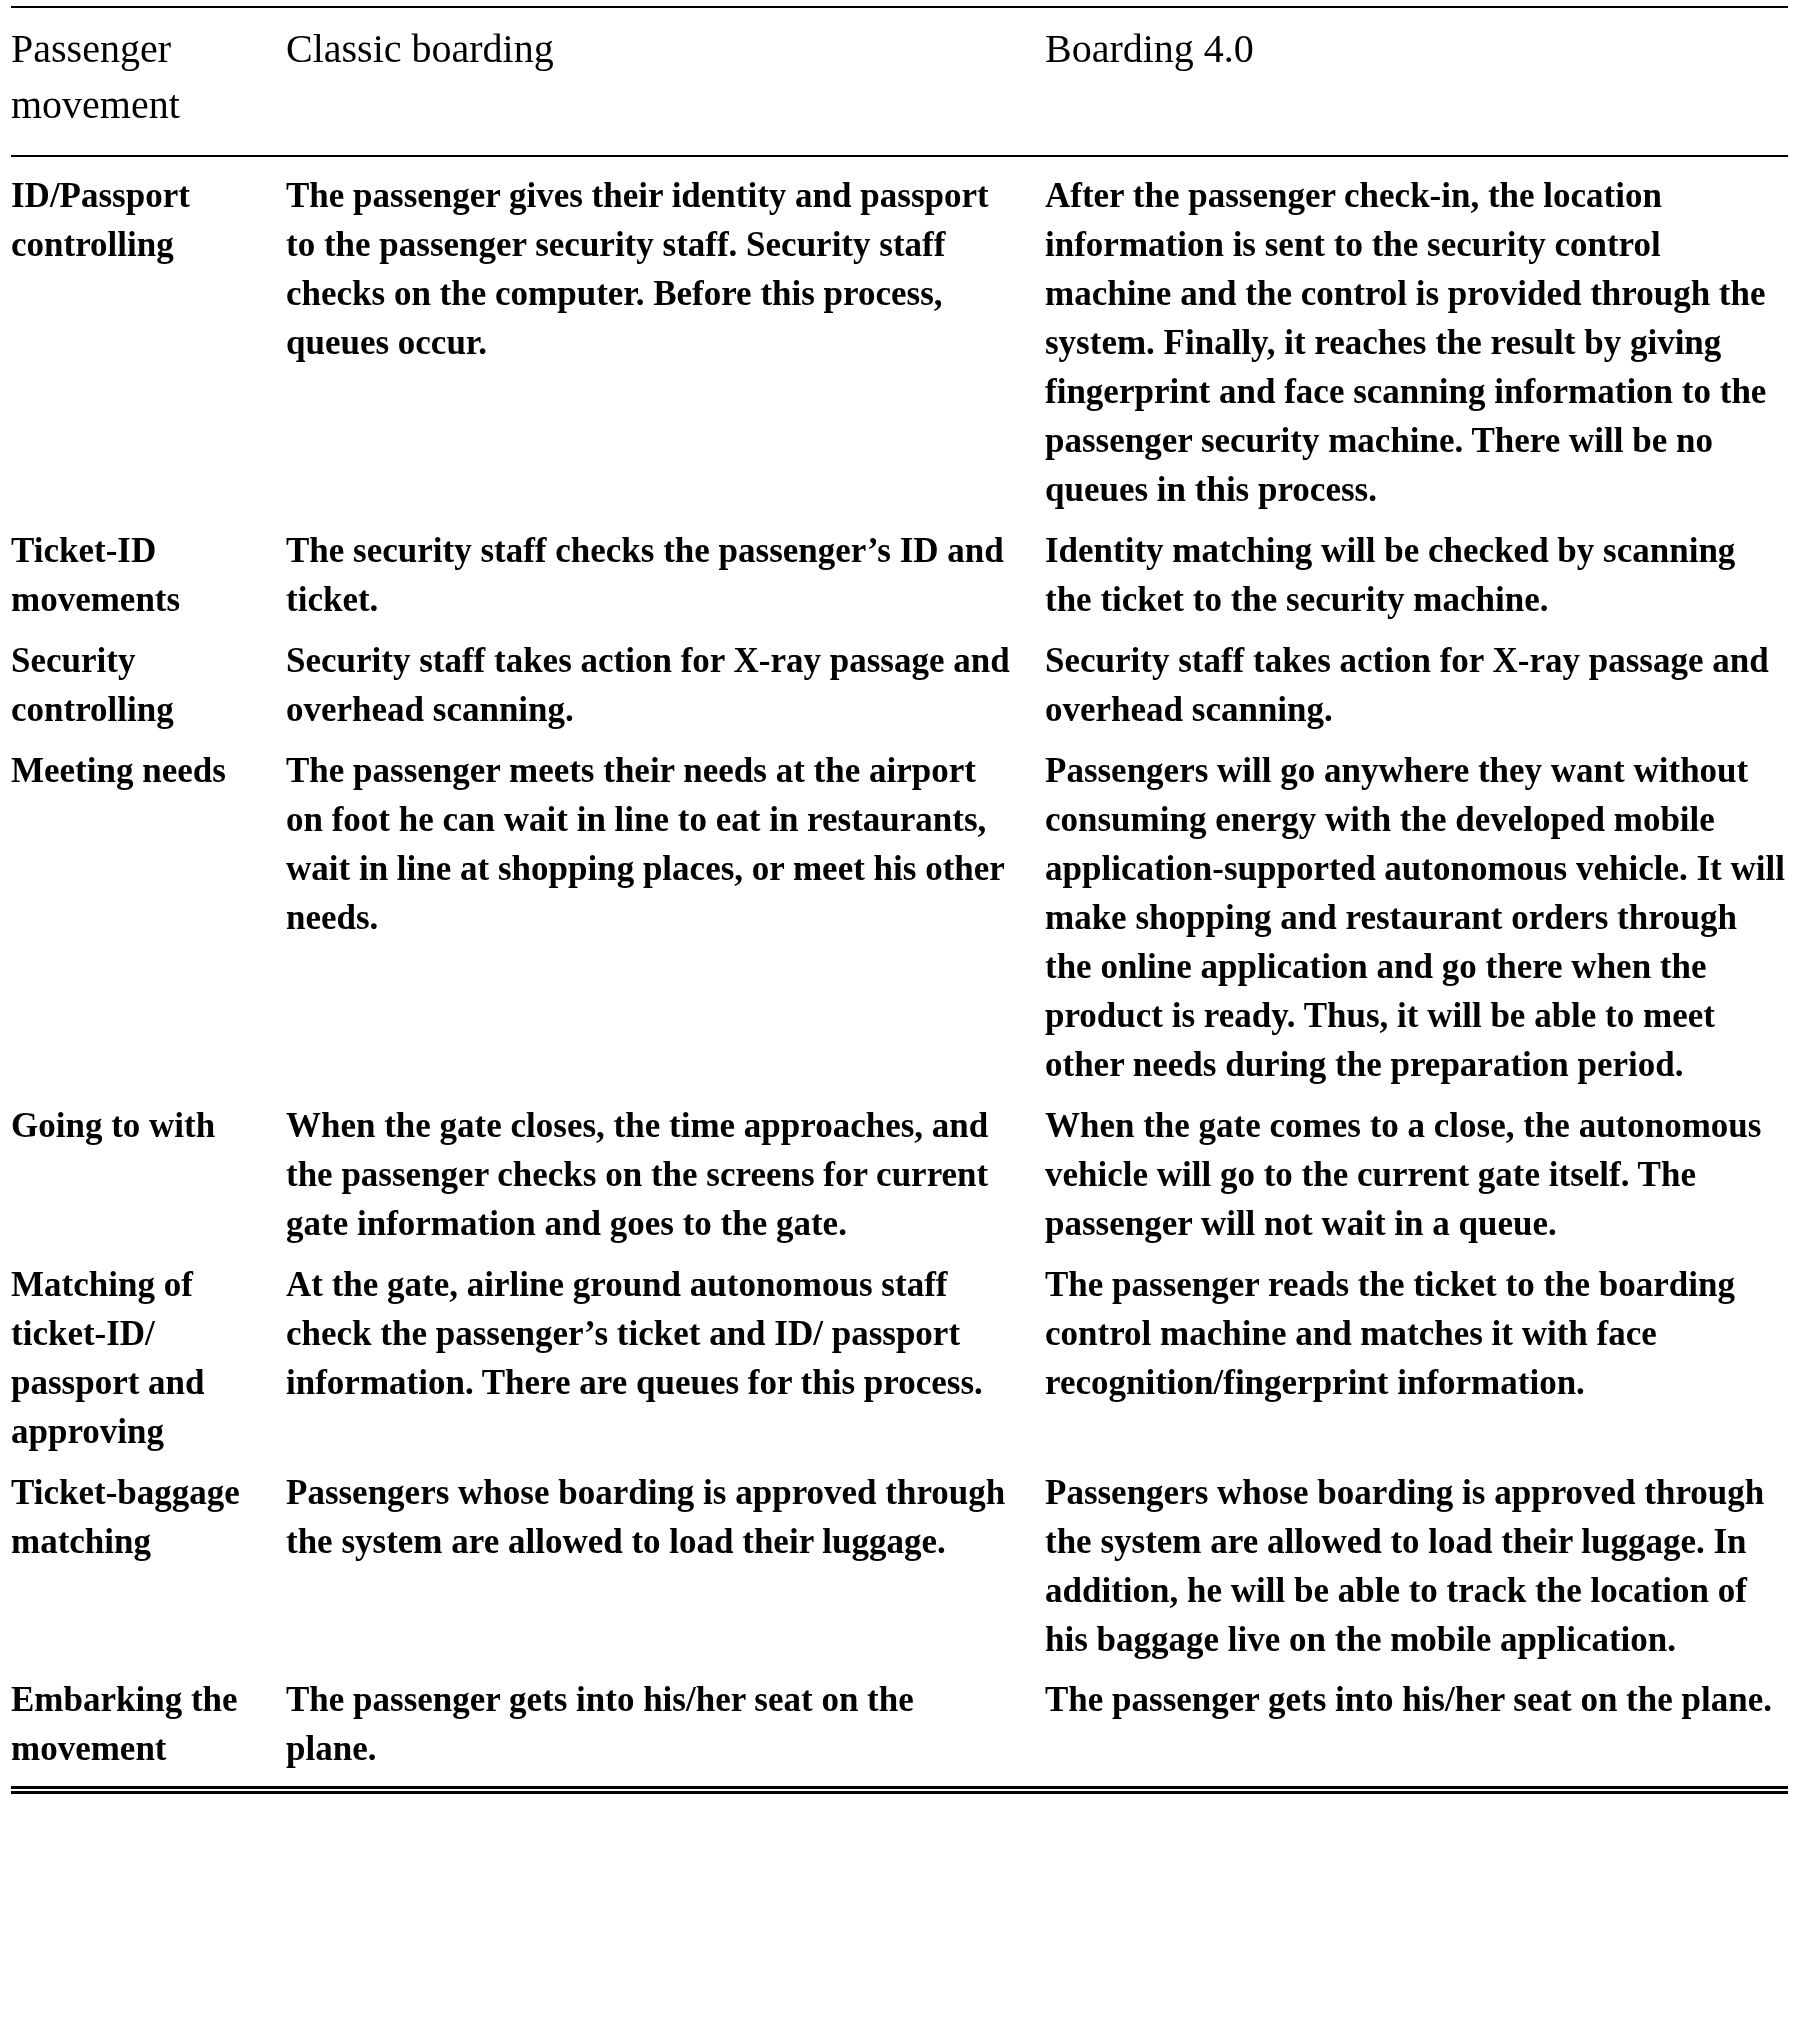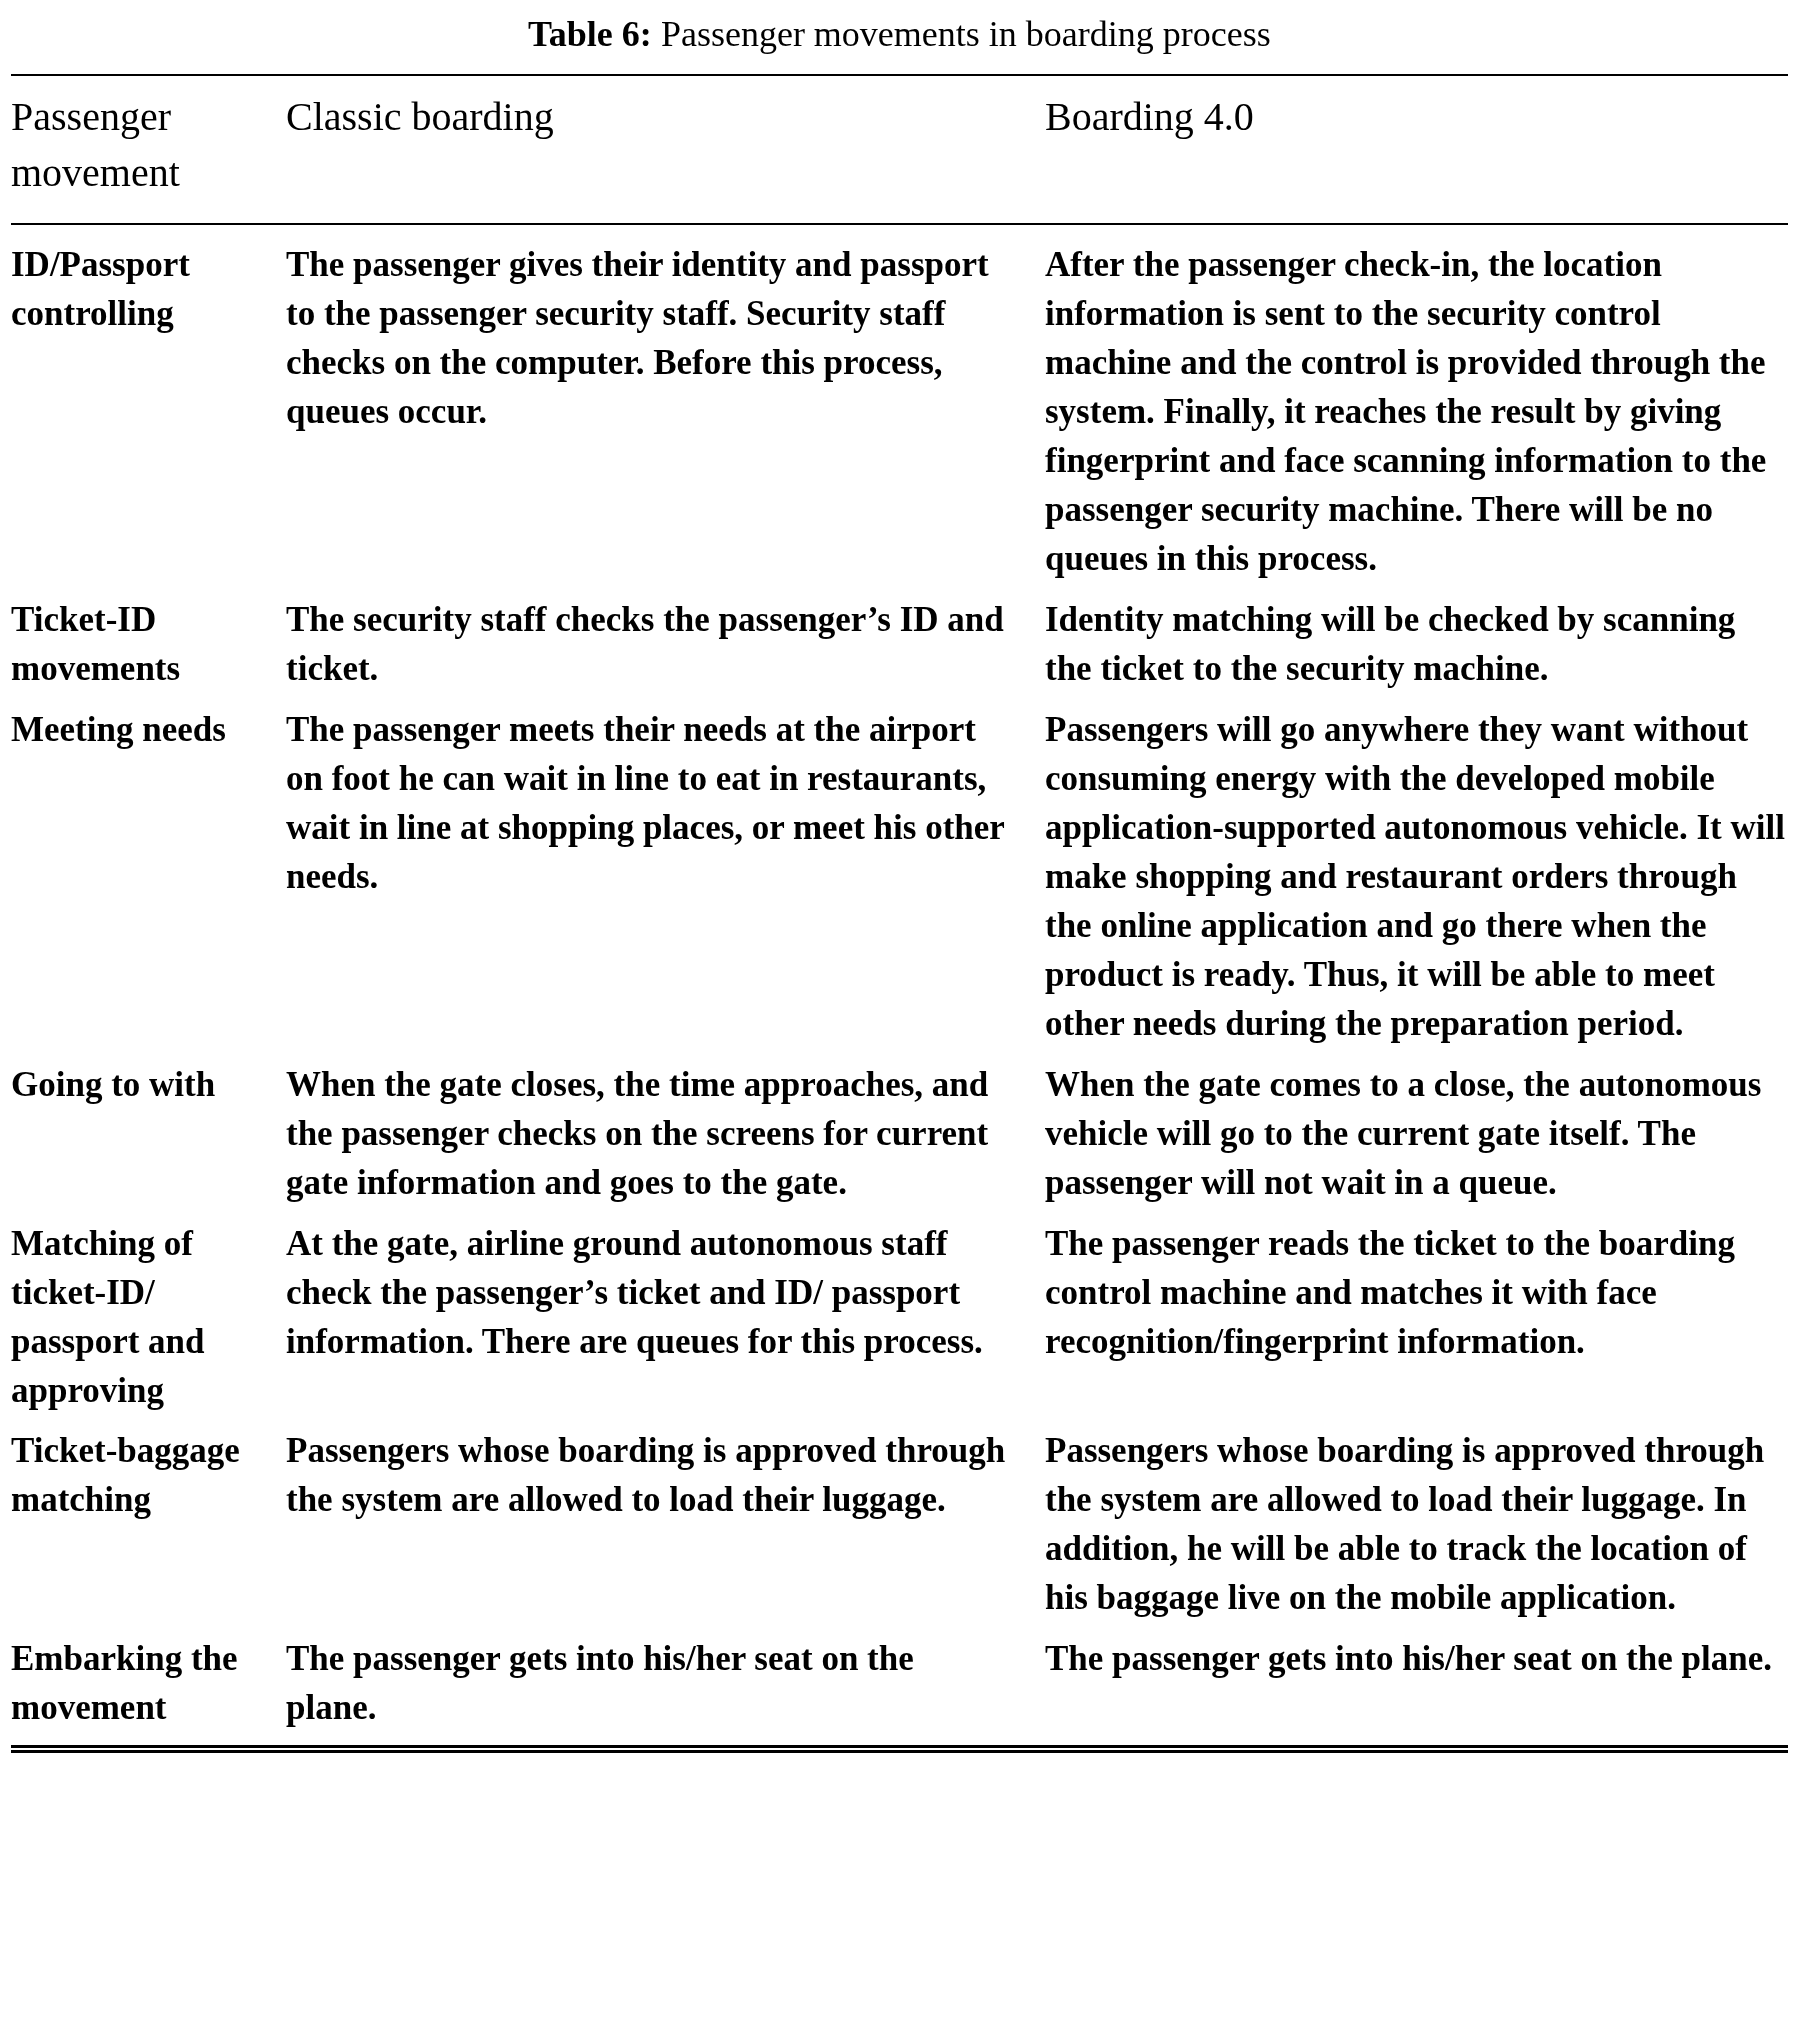--- a/index.html
+++ b/index.html
@@ -56,23 +56,20 @@
   }
   tbody td:last-child { padding-right: 0; }
   tbody tr:first-child td { padding-top: 14.7px; }
   tbody tr:last-child td { padding-bottom: 13px; }
 </style>
 </head>
 <body>
 
 <div class="page">
 
-  <div class="caption">
-    <span class="caption-label">Table 6:</span><span>Passenger movements in boarding process</span>
-  </div>
 
   <table class="boarding">
     <colgroup>
       <col class="c-movement">
       <col class="c-classic">
       <col class="c-b40">
     </colgroup>
     <thead>
       <tr>
         <th>Passenger movement</th>
@@ -83,20 +80,25 @@
     <tbody>
       <tr>
         <td>ID/Passport controlling</td>
         <td>The passenger gives their identity and passport to the passenger security staff. Security staff checks on the computer. Before this process, queues occur.</td>
         <td>After the passenger check-in, the location information is sent to the security control machine and the control is provided through the system. Finally, it reaches the result by giving fingerprint and face scanning information to the passenger security machine. There will be no queues in this process.</td>
       </tr>
       <tr>
         <td>Ticket-ID movements</td>
         <td>The security staff checks the passenger’s ID and ticket.</td>
         <td>Identity matching will be checked by scanning the ticket to the security machine.</td>
+      </tr>
+      <tr>
+        <td>Security controlling</td>
+        <td>Security staff takes action for X-ray passage and overhead scanning.</td>
+        <td>Security staff takes action for X-ray passage and overhead scanning.</td>
       </tr>
       <tr>
         <td>Meeting needs</td>
         <td>The passenger meets their needs at the airport on foot he can wait in line to eat in restaurants, wait in line at shopping places, or meet his other needs.</td>
         <td>Passengers will go anywhere they want without consuming energy with the developed mobile application-supported autonomous vehicle. It will make shopping and restaurant orders through the online application and go there when the product is ready. Thus, it will be able to meet other needs during the preparation period.</td>
       </tr>
       <tr>
         <td>Going to with</td>
         <td>When the gate closes, the time approaches, and the passenger checks on the screens for current gate information and goes to the gate.</td>
         <td>When the gate comes to a close, the autonomous vehicle will go to the current gate itself. The passenger will not wait in a queue.</td>

